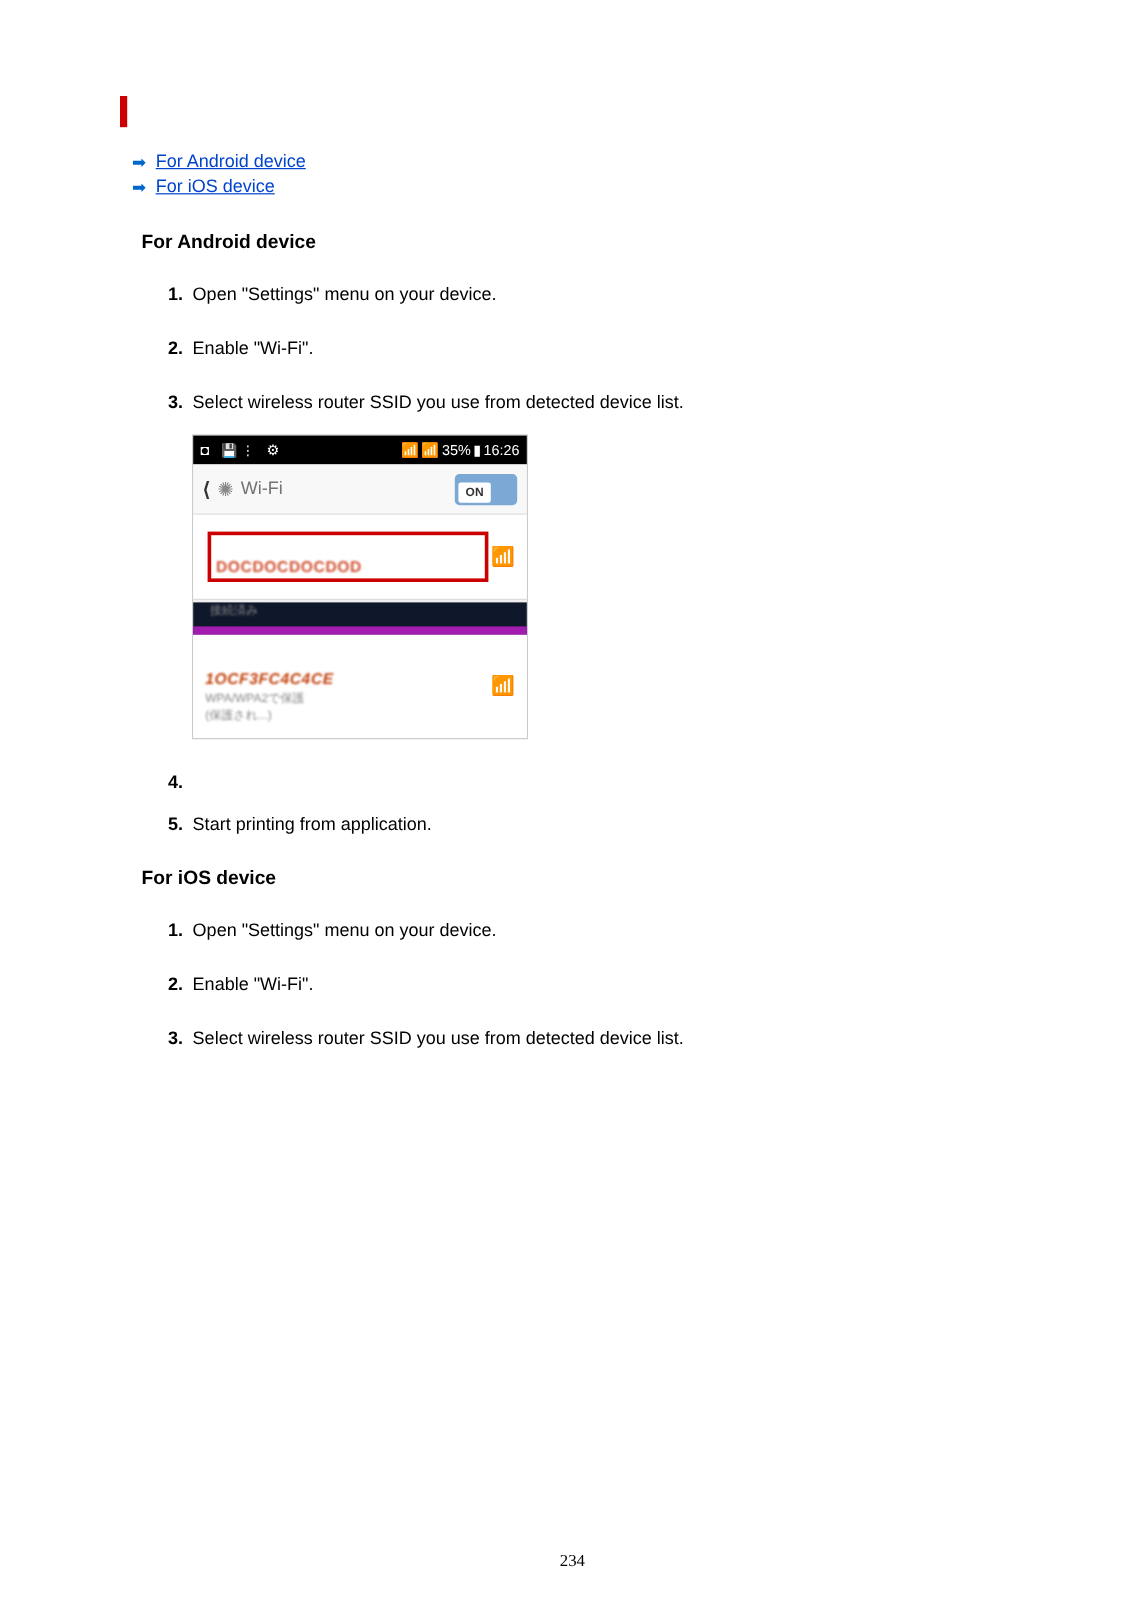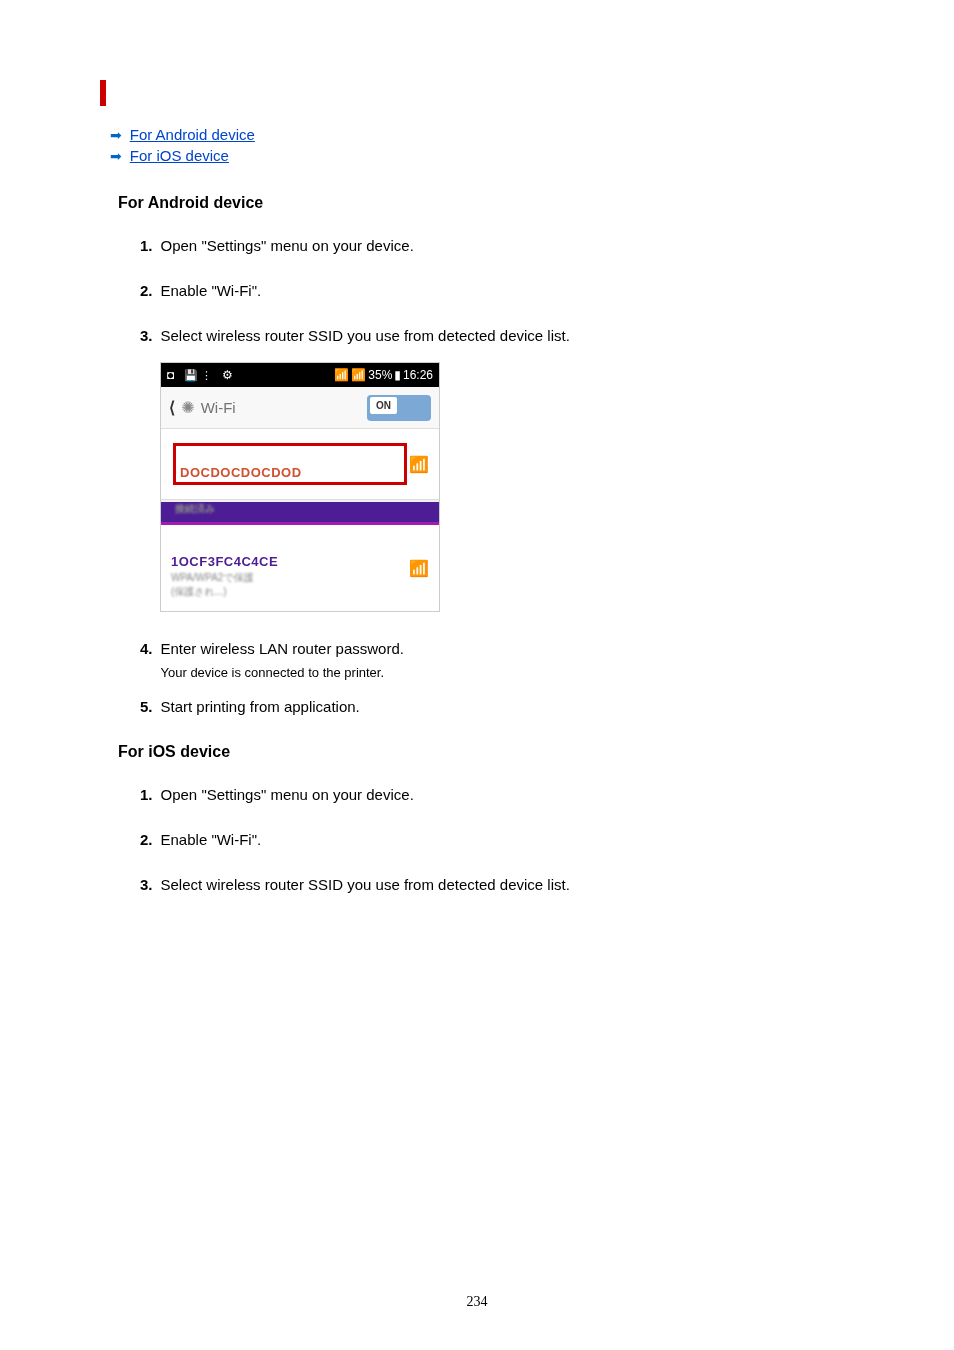--- a/index.html
+++ b/index.html
@@ -125,23 +125,23 @@
       font-size: 16px;
     }
     .wifi-title {
       font-size: 15px;
       color: #737373;
     }
     .on-toggle {
       background: #7ba8d4;
       border-radius: 4px;
       display: flex;
-      align-items: flex-start;
+      align-items: flex-end;
       padding: 2px 3px;
-      width: 64px;
+      width: 52px;
       height: 26px;
       position: relative;
     }
     .on-toggle-text {
       background: #fff;
       color: #333;
       font-size: 10px;
       font-weight: bold;
       padding: 3px 6px;
       border-radius: 2px;
@@ -268,40 +268,36 @@
       <div class="on-toggle">
         <span class="on-toggle-text">ON</span>
       </div>
     </div>
     <div class="wifi-network">
       <div class="wifi-network-info selected-network" style="padding:2px 4px;">
         <div class="ssid-primary">DOCDOCDOCDOD</div>
       </div>
       <span class="wifi-signal">📶</span>
     </div>
-    <div style="background:#4c1d95;padding:0 10px 6px 14px;border-bottom:3px solid #a21caf;font-weight:bold;">
+    <div style="background:#0f172a;padding:0 10px 6px 14px;border-bottom:7px solid #a21caf;">
       <div class="ssid-secondary">接続済み</div>
     </div>
     <div class="wifi-network" style="border-bottom:none;">
       <div class="wifi-network-info">
-        <div class="ssid-primary" style="color:#4c1d95;">1OCF3FC4C4CE</div>
+        <div class="ssid-primary" style="color:#c2410c;font-style:italic;">1OCF3FC4C4CE</div>
         <div class="ssid-secondary">WPA/WPA2で保護</div>
         <div class="ssid-secondary2">(保護され...)</div>
       </div>
       <span class="wifi-signal">📶</span>
     </div>
   </div>
 
   <div class="step-list">
     <div class="step-item" style="margin-bottom:10px;">
       <span class="step-number">4.</span>
-      <div class="step-content">
-        <span class="step-text">Enter wireless LAN router password.</span>
-        <span class="sub-text">Your device is connected to the printer.</span>
-      </div>
     </div>
     <div class="step-item" style="margin-top:18px;">
       <span class="step-number">5.</span>
       <span class="step-text">Start printing from application.</span>
     </div>
   </div>
 </div>
 
 <div class="ios-section">
   <h2 class="sub-heading">For iOS device</h2>

